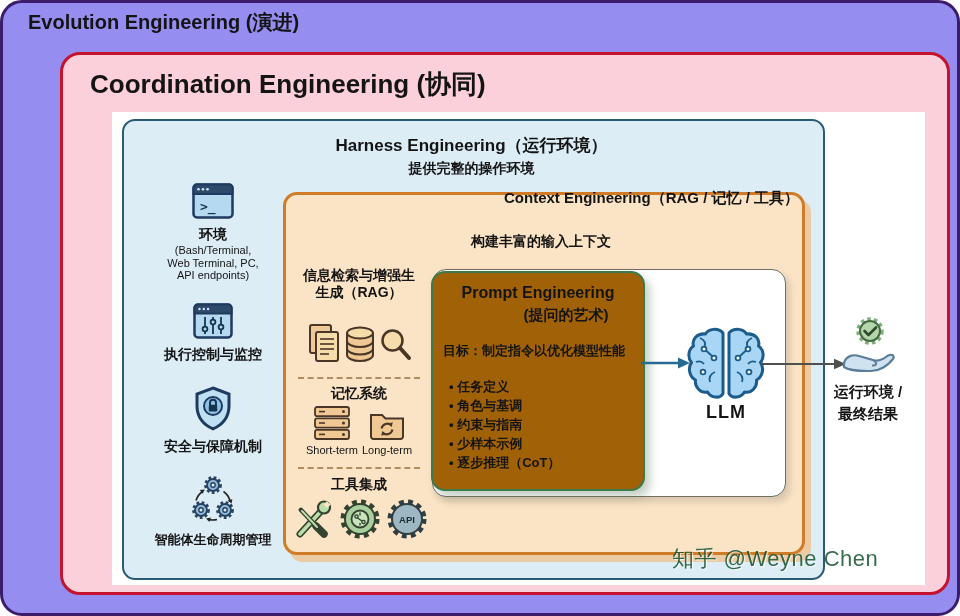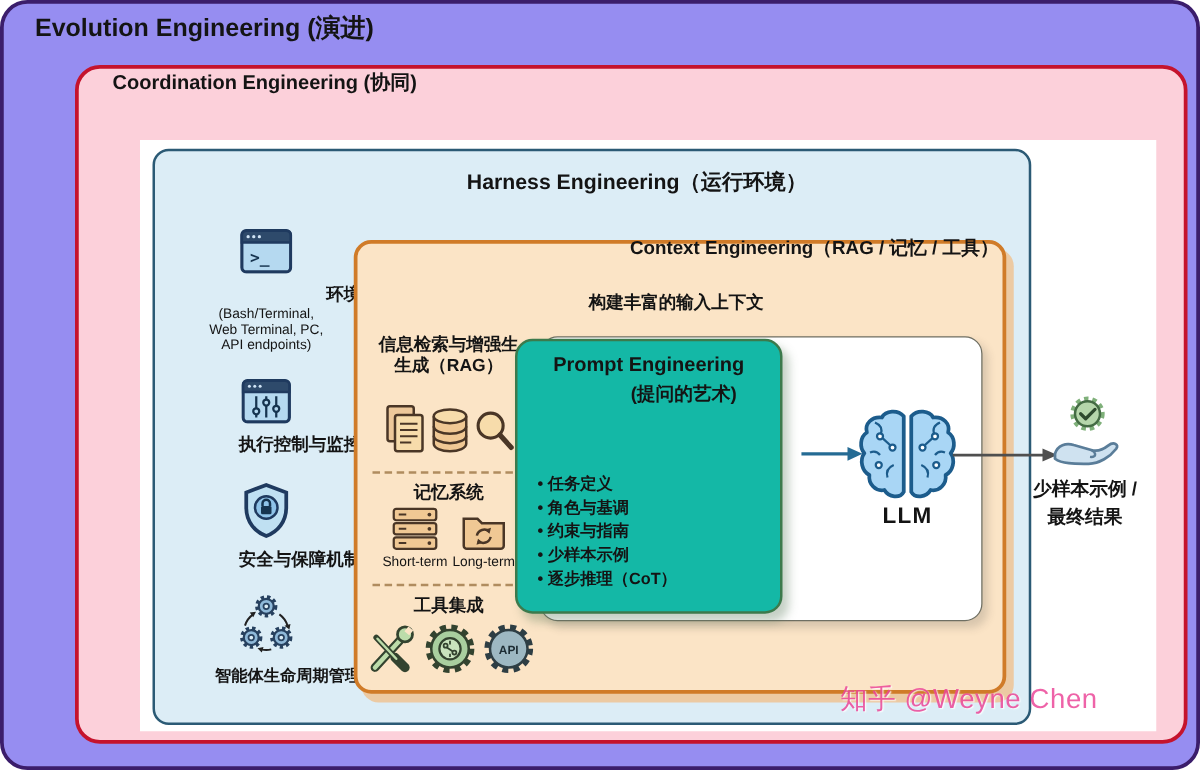--- a/index.html
+++ b/index.html
@@ -29,52 +29,52 @@
     left:283px;top:192px;width:516px;height:357px;
     background:#fbe4c6;border:3px solid #d07b28;border-radius:14px;
     box-shadow:6px 7px 0 #eccaa3;
   }
   .white-inner{
     left:432px;top:269px;width:352px;height:226px;
     background:#ffffff;border:1.5px solid #6f6f63;border-radius:14px;
     box-shadow:4px 5px 7px rgba(60,60,60,.18);
   }
   .box-prompt{
-    left:412px;top:271px;width:210px;height:216px;
-    background:#14b8a6;border:2.5px solid #3c7a4c;border-radius:14px;
+    left:431px;top:271px;width:210px;height:216px;
+    background:#a16207;border:2.5px solid #3c7a4c;border-radius:14px;
     box-shadow:5px 6px 8px rgba(90,120,90,.35);
   }
   
   .t-evolution{left:28px;top:9px;font-size:20px;font-weight:700;}
-  .t-coordination{left:90px;top:56px;font-size:16px;font-weight:700;}
-  .t-harness{left:122px;top:134px;width:699px;text-align:center;font-size:17px;font-weight:700;padding-left:38px;}
+  .t-coordination{left:90px;top:67px;font-size:26px;font-weight:700;}
+  .t-harness{left:122px;top:134px;width:699px;text-align:center;font-size:17px;font-weight:700;}
   .st-harness{left:122px;top:160px;width:699px;text-align:center;font-size:14px;font-weight:700;}
   .t-context{left:283px;top:189px;width:516px;text-align:right;font-size:15px;font-weight:700;}
   .st-context{left:283px;top:233px;width:516px;text-align:center;font-size:14px;font-weight:700;}
   
   .h-item{position:absolute;left:13px;width:152px;text-align:center;}
-  .h-item .lab{font-size:14px;font-weight:700;margin-top:3px;text-align:right;}
+  .h-item .lab{font-size:14px;font-weight:700;margin-top:3px;}
   .h-item .sub{font-size:11px;line-height:12.5px;font-weight:400;}
   .c-sec-title{position:absolute;width:142px;left:2px;text-align:center;font-size:14px;font-weight:700;line-height:17px;}
   .icon-row{position:absolute;left:2px;width:142px;display:flex;justify-content:center;align-items:flex-end;gap:4px;}
   .divider{position:absolute;left:12px;width:122px;border-top:2px dashed #b08c5f;}
   .mem-stack{display:flex;flex-direction:column;align-items:center;}
   .mem-lab{font-size:11px;font-weight:400;margin-top:3px;}
   
   .p-title{position:absolute;left:0;top:11px;width:100%;text-align:center;font-size:16px;font-weight:700;}
   .p-sub{position:absolute;left:0;top:33px;width:100%;text-align:center;font-size:15px;font-weight:700;padding-left:28px;}
   .p-goal{position:absolute;left:10px;top:69px;width:195px;font-size:13px;font-weight:700;}
   .p-bullets{position:absolute;left:16px;top:104px;margin:0;padding:0;list-style:none;}
   .p-bullets li{font-size:13px;font-weight:600;line-height:19px;}
   .p-bullets li::before{content:"•  ";}
   
   .llm-label{left:688px;top:402px;width:76px;text-align:center;font-size:18px;font-weight:700;letter-spacing:1px;}
   .out-label{left:808px;top:381px;width:120px;text-align:center;font-size:15px;font-weight:700;line-height:22px;}
   .watermark{
-    left:672px;top:544px;width:240px;font-size:22px;color:#ec4899;opacity:.85;
+    left:672px;top:544px;width:240px;font-size:22px;color:#14532d;opacity:.85;
     text-shadow:1px 1px 1px #ffffff;letter-spacing:.5px;
   }
 </style>
 </head>
 <body>
 
 <div class="canvas">
 
   <div class="abs layer-evolution"></div>
   <div class="abs t-evolution">Evolution Engineering (演进)</div>
@@ -150,20 +150,21 @@
         <path d="M27 45.5 A17 17 0 0 1 19 45.5" fill="none" stroke="#222" stroke-width="1.6"></path>
         <polygon points="16,44.5 20.8,43.6 19.4,48" fill="#222"></polygon>
         <path d="M6 26.5 A17 17 0 0 1 12.5 17.5" fill="none" stroke="#222" stroke-width="1.6"></path>
         <polygon points="14.8,15.4 12.6,19.8 9.8,16" fill="#222"></polygon>
       </svg>
       <div class="lab" style="font-size:13px;">智能体生命周期管理</div>
     </div>
   </div>
 
   <div class="abs t-harness">Harness Engineering（运行环境）</div>
+  <div class="abs st-harness">提供完整的操作环境</div>
 
   <div class="abs layer-context">
 
     <div class="c-sec-title" style="top:72px;">
       <div>信息检索与增强生</div>
       <div>生成（RAG）</div>
     </div>
     <div class="icon-row" style="top:126px;height:42px;">
       <svg width="34" height="40" viewBox="0 0 34 40">
         <rect x="3" y="2" width="21" height="28" rx="2" fill="#edc89a" stroke="#4a3626" stroke-width="2"></rect>
@@ -243,20 +244,21 @@
   </div>
 
   <div class="abs t-context">Context Engineering（RAG / 记忆 / 工具）</div>
   <div class="abs st-context">构建丰富的输入上下文</div>
 
   <div class="abs white-inner"></div>
 
   <div class="abs box-prompt">
     <div class="p-title">Prompt Engineering</div>
     <div class="p-sub">(提问的艺术)</div>
+    <div class="p-goal">目标：制定指令以优化模型性能</div>
     <ul class="p-bullets">
       <li>任务定义</li>
       <li>角色与基调</li>
       <li>约束与指南</li>
       <li>少样本示例</li>
       <li>逐步推理（CoT）</li>
     </ul>
   </div>
 
   <svg class="abs" style="left:641px;top:356px;" width="50" height="14">
@@ -294,19 +296,19 @@
   </svg>
 
   <svg class="abs" style="left:838px;top:316px;" width="62" height="64" viewBox="0 0 62 64">
     <circle cx="32" cy="15" r="11.5" fill="none" stroke="#7fb07a" stroke-width="4.5" stroke-dasharray="3.4 3"></circle>
     <circle cx="32" cy="15" r="10" fill="#b5d6ab" stroke="#446b44" stroke-width="2"></circle>
     <path d="M26.5 15 l4 4 l7.5 -7.5" fill="none" stroke="#2e4a2e" stroke-width="2.6" stroke-linecap="round" stroke-linejoin="round"></path>
     <path d="M6 47 C8 40 15 38 21 40 L35 44 C39 45.3 44 44 48.5 40.5 C53 37 57.5 39.5 55 43 C50 49.5 41.5 55 33 55 C24 55 12 55.5 6 51 Z" fill="#cfe2f0" stroke="#5a7d99" stroke-width="2.2" stroke-linejoin="round"></path>
     <path d="M35 44 C39.5 46.5 39 50 34 49.5" fill="none" stroke="#5a7d99" stroke-width="2"></path>
   </svg>
   <div class="abs out-label">
-    <div>少样本示例 /</div>
+    <div>运行环境 /</div>
     <div>最终结果</div>
   </div>
 
   <div class="abs watermark">知乎 @Weyne Chen</div>
 
 </div>
 
 </body></html>

